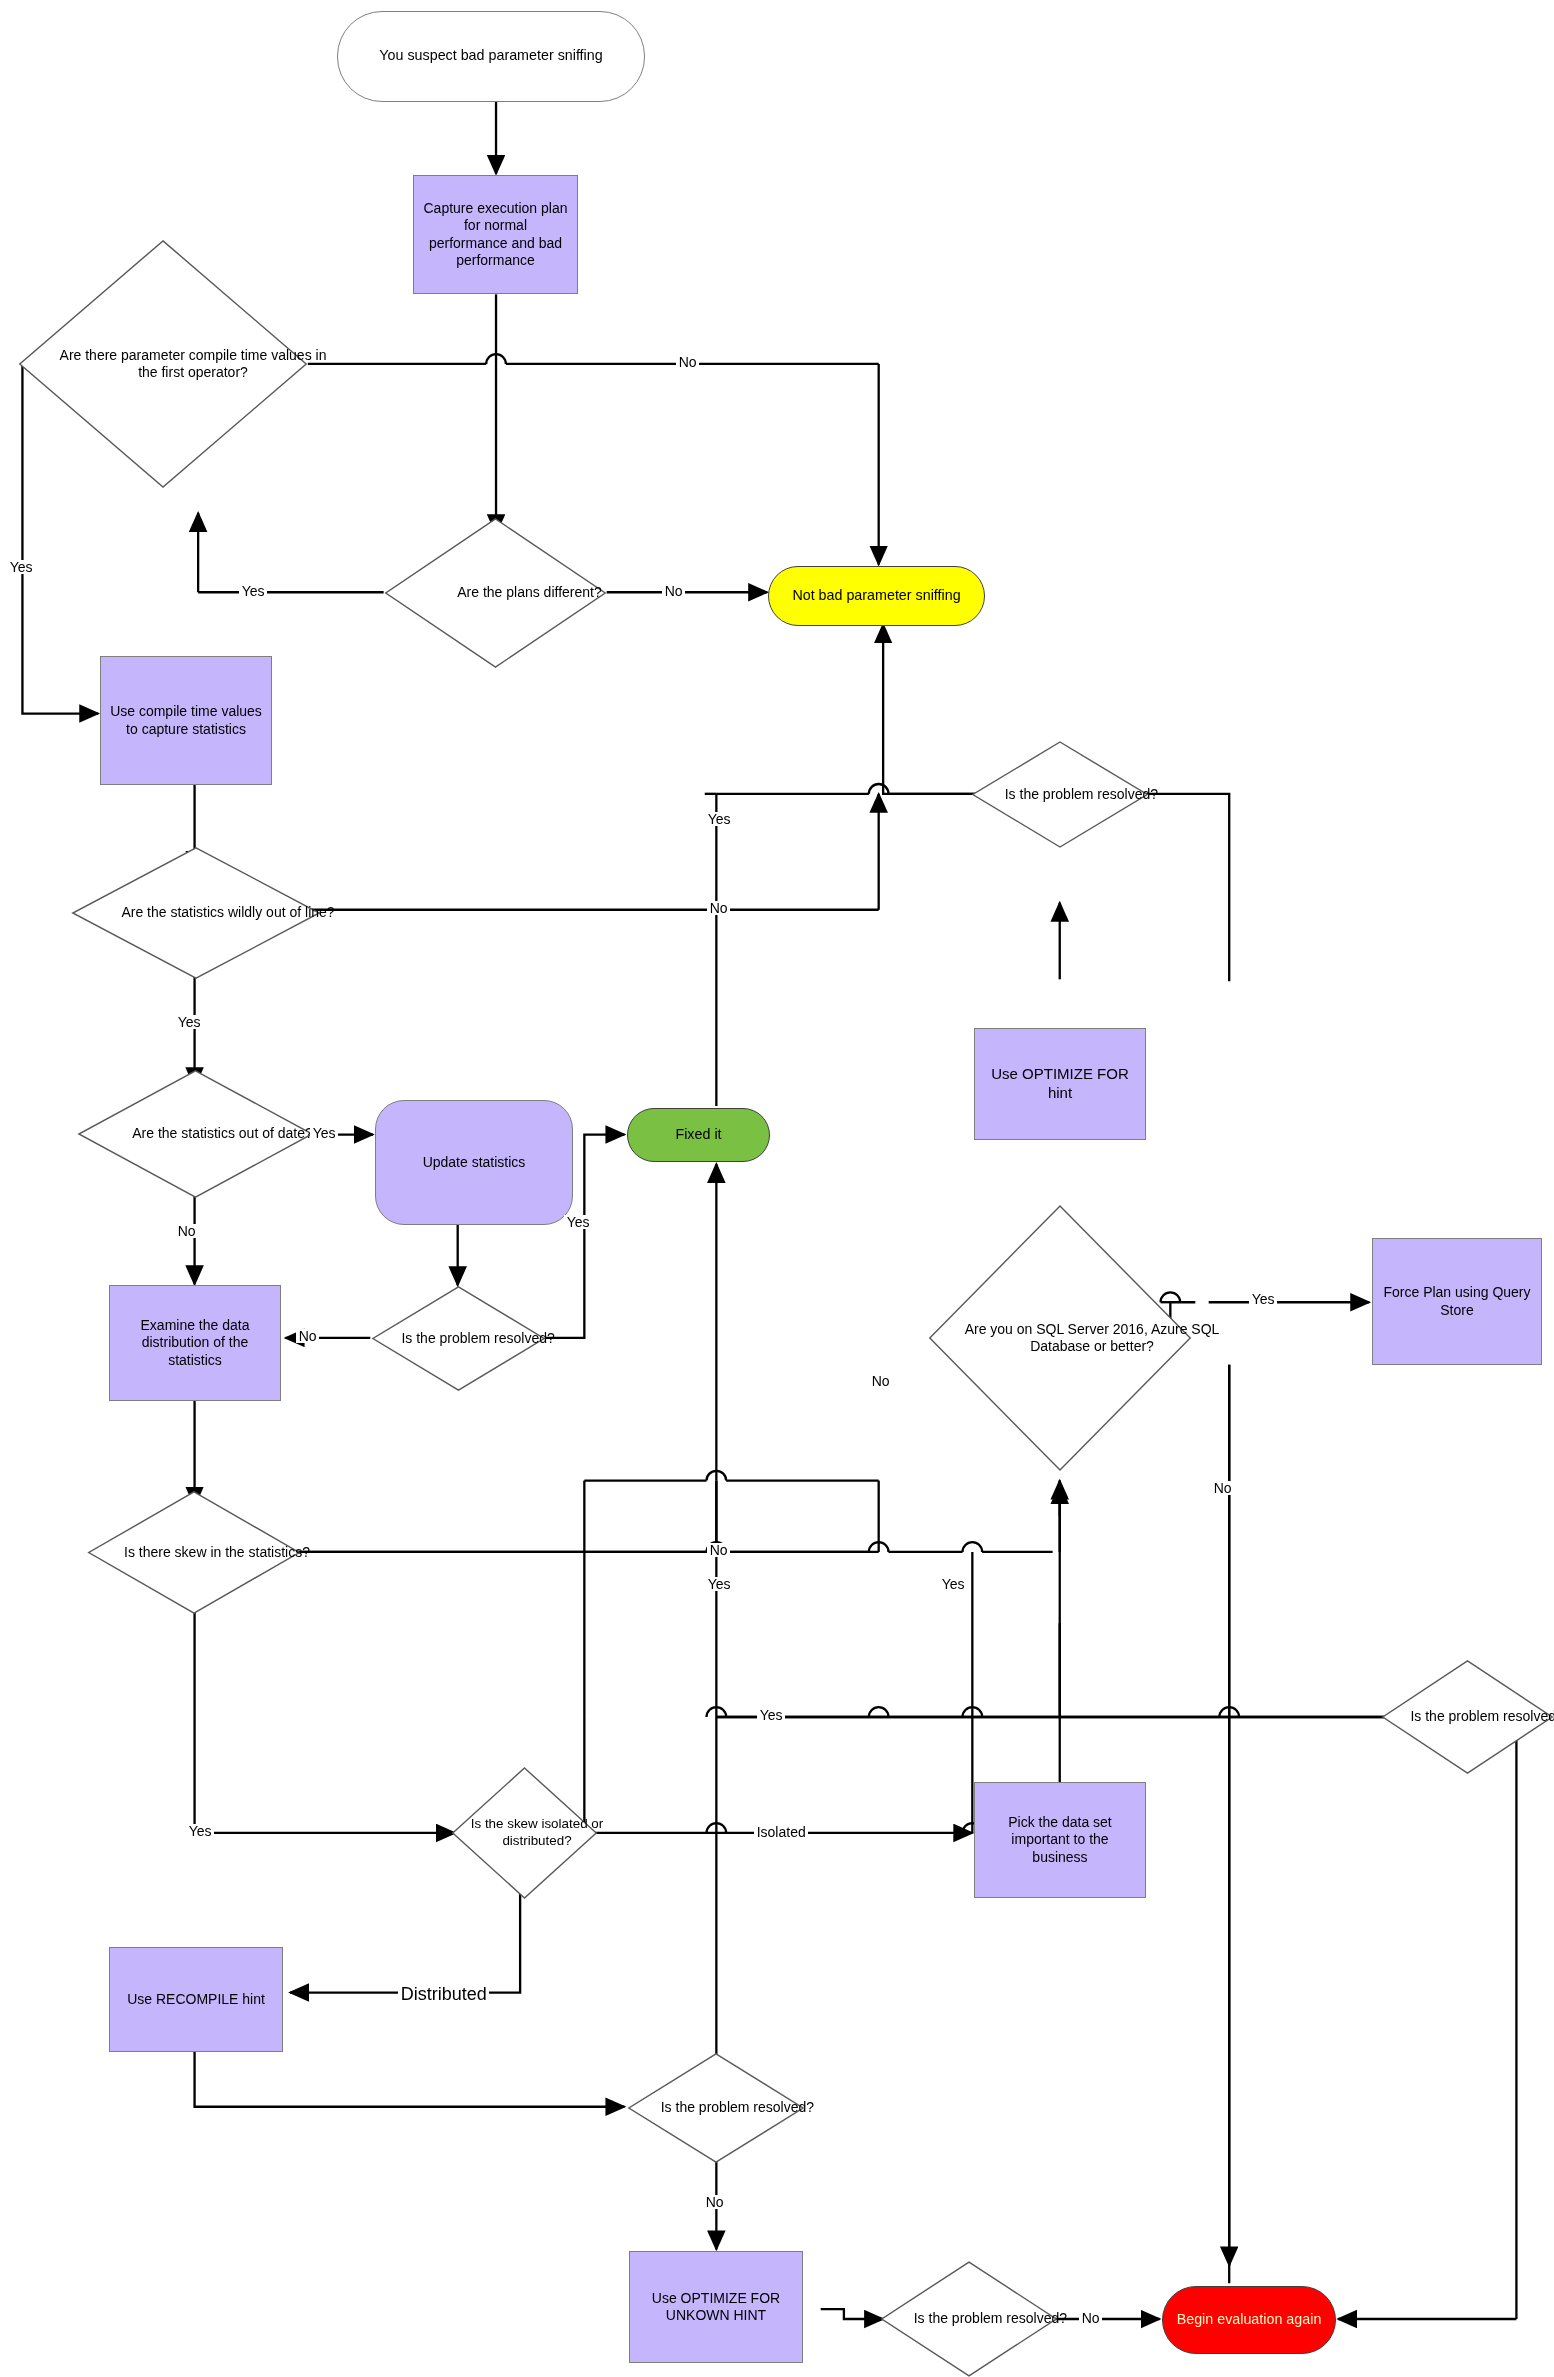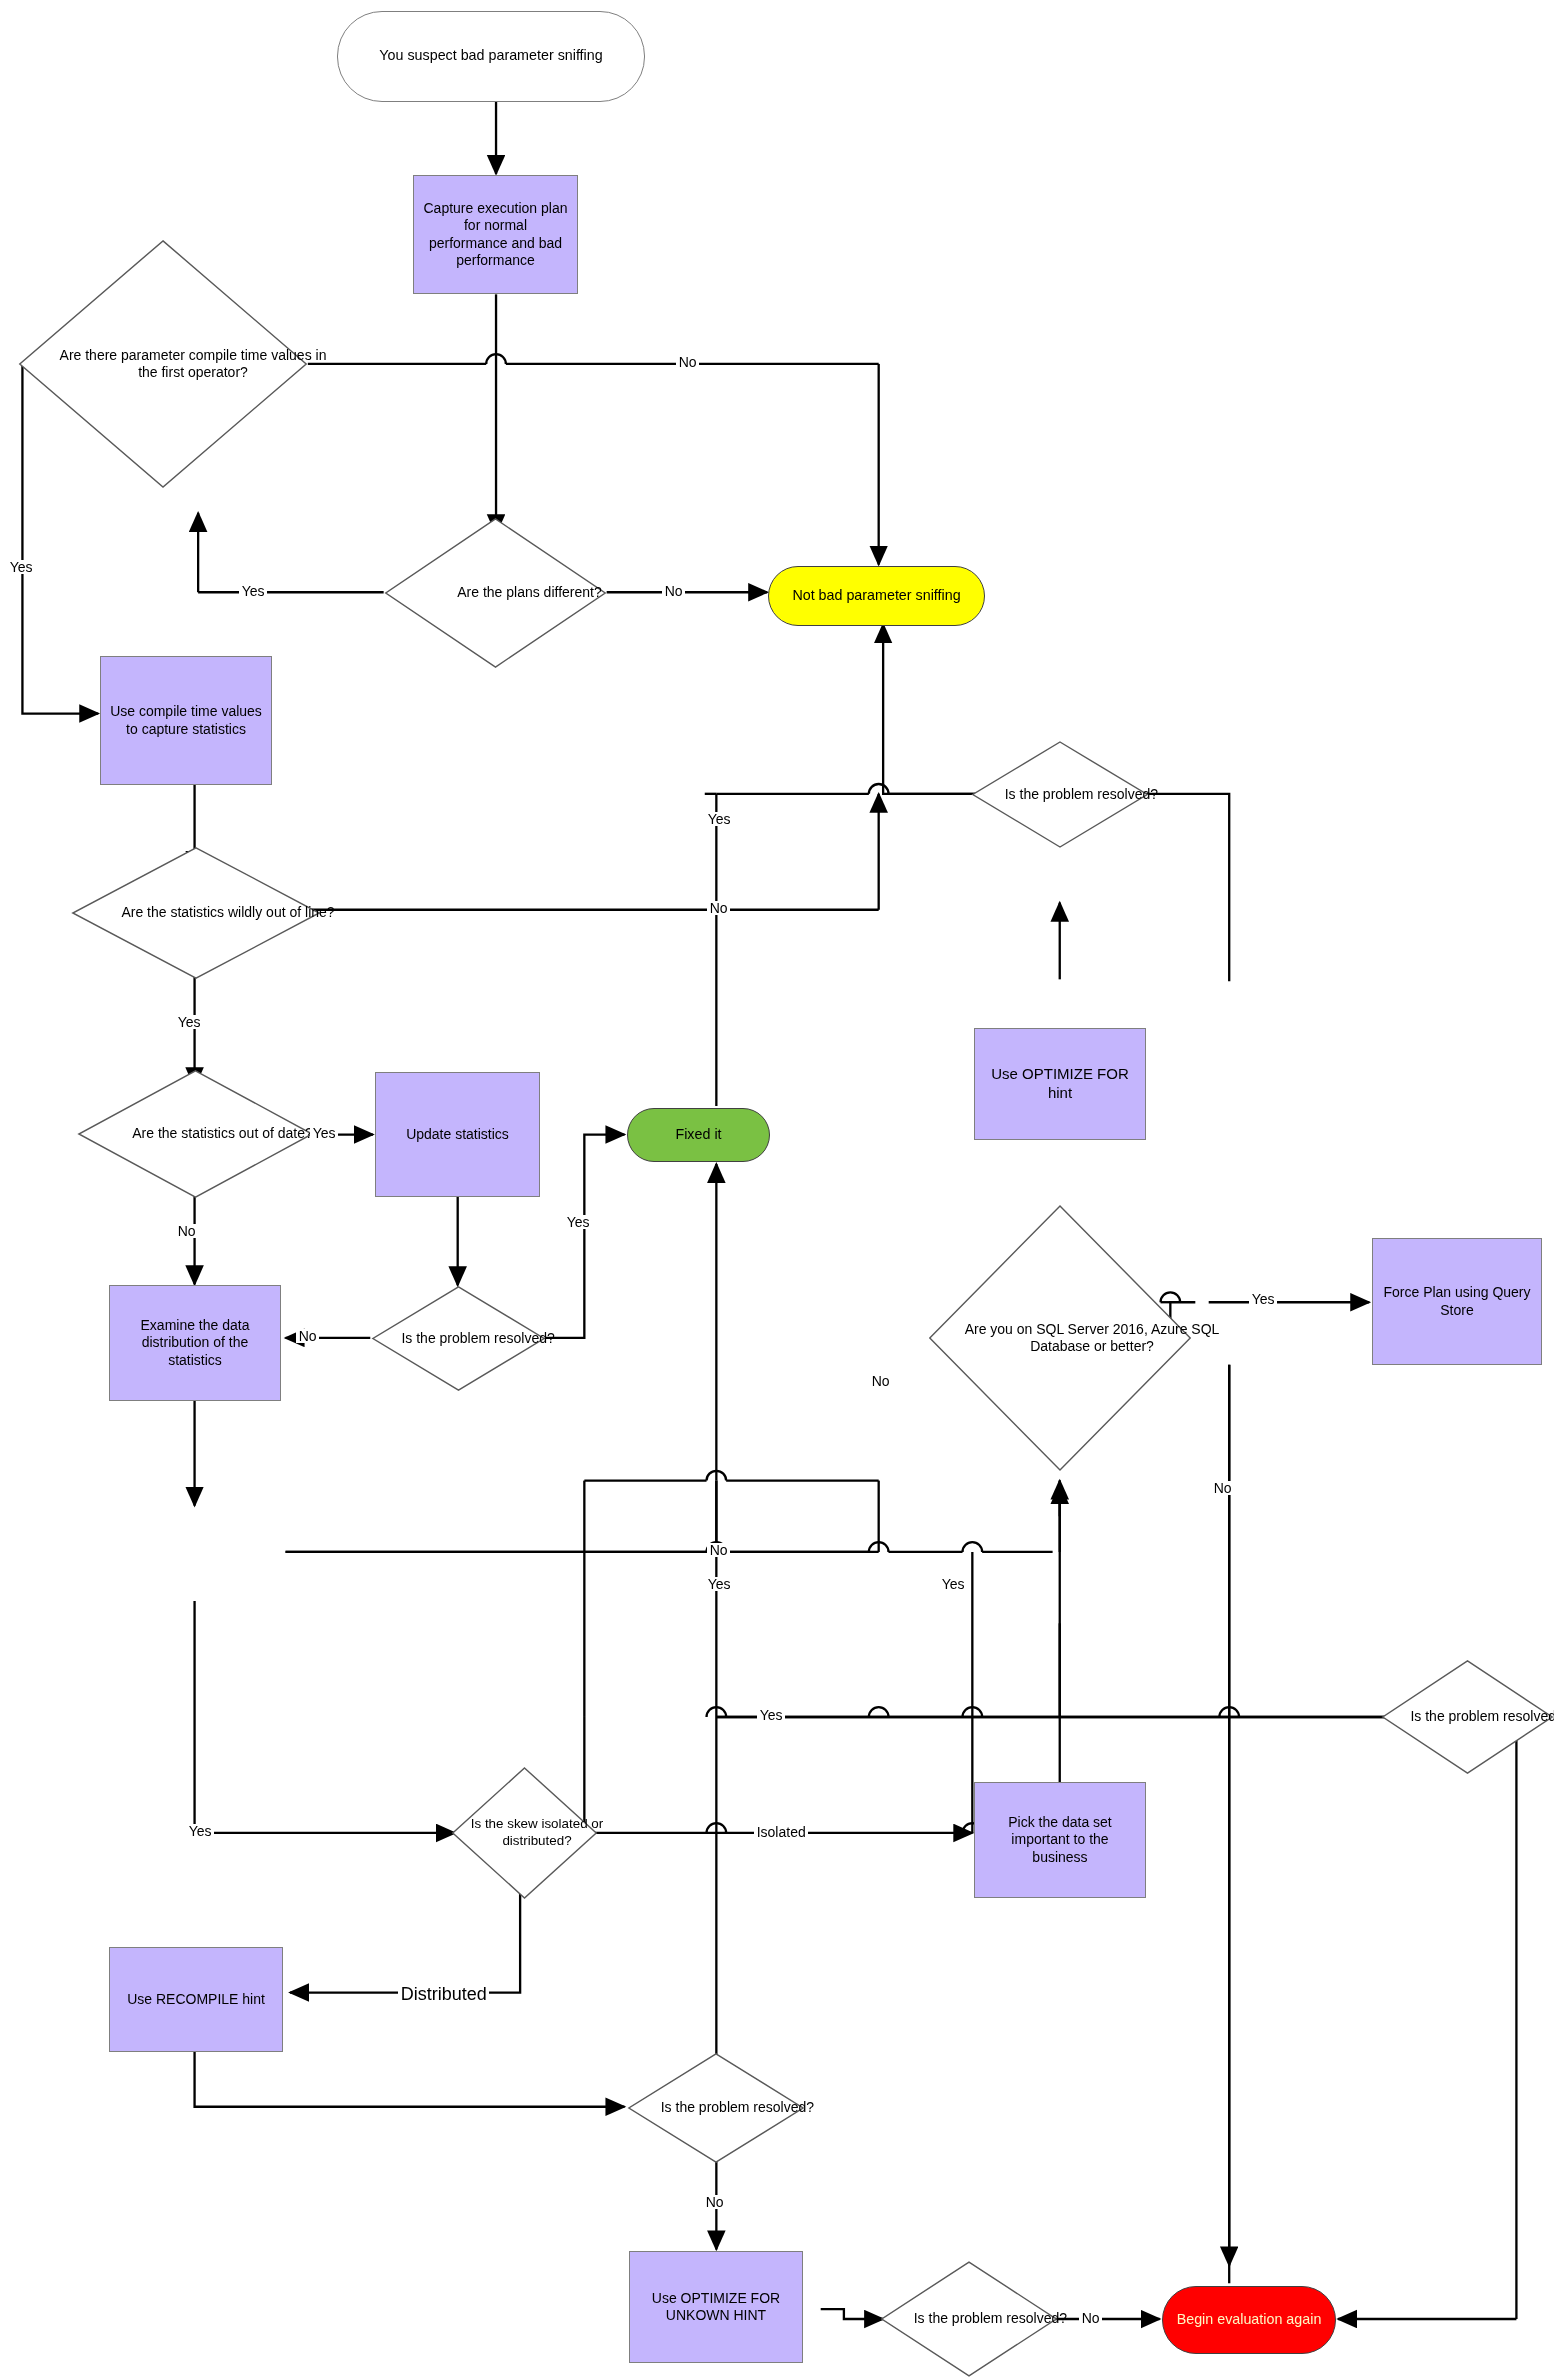--- a/index.html
+++ b/index.html
@@ -200,35 +200,43 @@
 
   <div class="dia" style="left:77px;top:1069px;width:237px;height:130px;">
     <svg width="237" height="130" style="position:absolute;left:0;top:0;" viewBox="0 0 266 146">
       <polygon points="133,2 264,73 133,144 2,73" fill="#fff" stroke="#595959" stroke-width="1.6"></polygon>
     </svg>
     <div class="lbl" style="font-size:14px;padding:0 27px;">
         <span>Are the statistics out of date?</span>
       </div>
   </div>
 
-  <div class="node proc" style="left:375px;top:1072px;width:165px;height:125px;font-size:14px;padding:3.6px 7.1px;">Update statistics</div>
+  <div class="node proc" style="left:375px;top:1100px;width:198px;height:125px;font-size:14px;padding:3.6px 7.1px;border-radius:29px;">Update statistics</div>
 
   <div class="node term-green" style="left:627px;top:1108px;width:143px;height:54px;border-radius:27px;font-size:14.3px;">Fixed it</div>
 
   <div class="dia" style="left:371px;top:1285px;width:175px;height:107px;">
     <svg width="175" height="107" style="position:absolute;left:0;top:0;" viewBox="0 0 196 120">
       <polygon points="98,2 194,60 98,118 2,60" fill="#fff" stroke="#595959" stroke-width="1.6"></polygon>
     </svg>
     <div class="lbl" style="font-size:14px;padding:0 19.6px;">
         <span>Is the problem resolved?</span>
       </div>
   </div>
 
   <div class="node proc" style="left:109px;top:1285px;width:172px;height:116px;font-size:14px;padding:3.6px 7.1px;">Examine the data distribution of the statistics</div>
 
+  <div class="dia" style="left:87px;top:1490px;width:214px;height:125px;">
+    <svg width="214" height="125" style="position:absolute;left:0;top:0;" viewBox="0 0 240 140">
+      <polygon points="120,2 238,70 120,138 2,70" fill="#fff" stroke="#595959" stroke-width="1.6"></polygon>
+    </svg>
+    <div class="lbl" style="font-size:14px;padding:0 23px;">
+        <span>Is there skew in the statistics?</span>
+      </div>
+  </div>
 
   <div class="dia" style="left:451px;top:1766px;width:147px;height:134px;">
     <svg width="147" height="134" style="position:absolute;left:0;top:0;" viewBox="0 0 165 150">
       <polygon points="82.5,2 163,75 82.5,148 2,75" fill="#fff" stroke="#595959" stroke-width="1.6"></polygon>
     </svg>
     <div class="lbl" style="font-size:13.4px;padding:0 12.5px;">
         <span>Is the skew isolated or distributed?</span>
       </div>
   </div>
 

